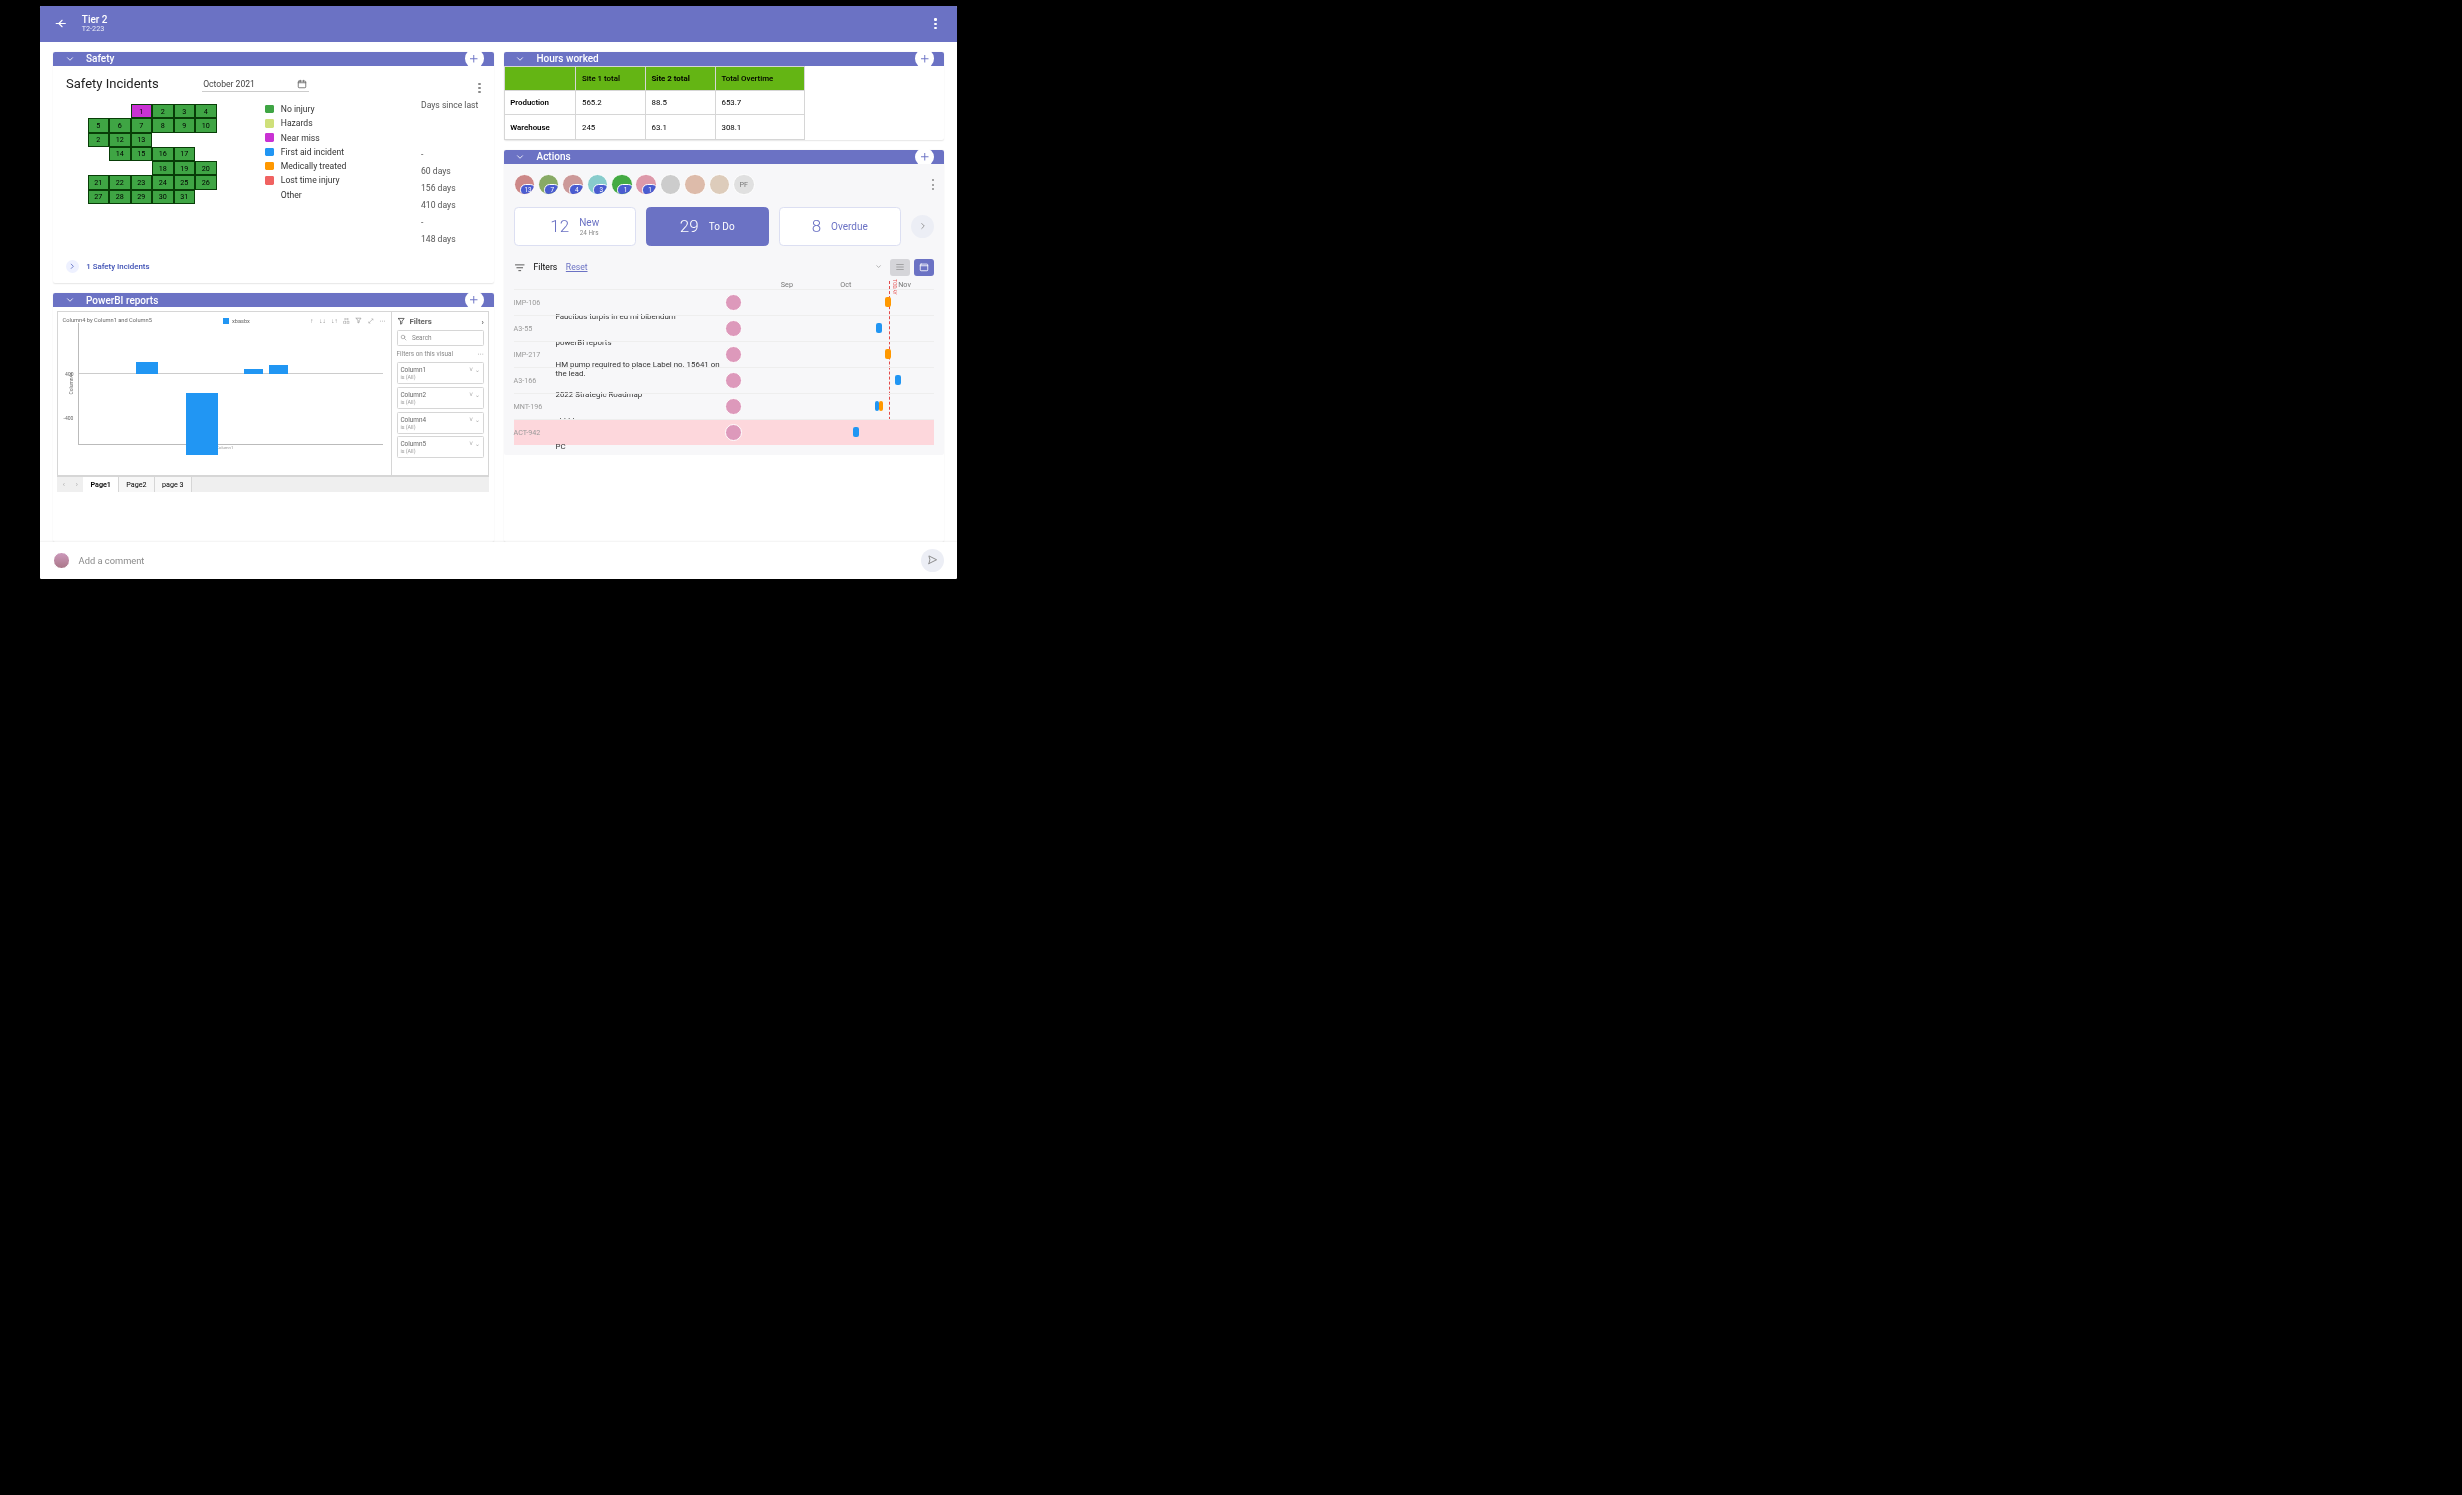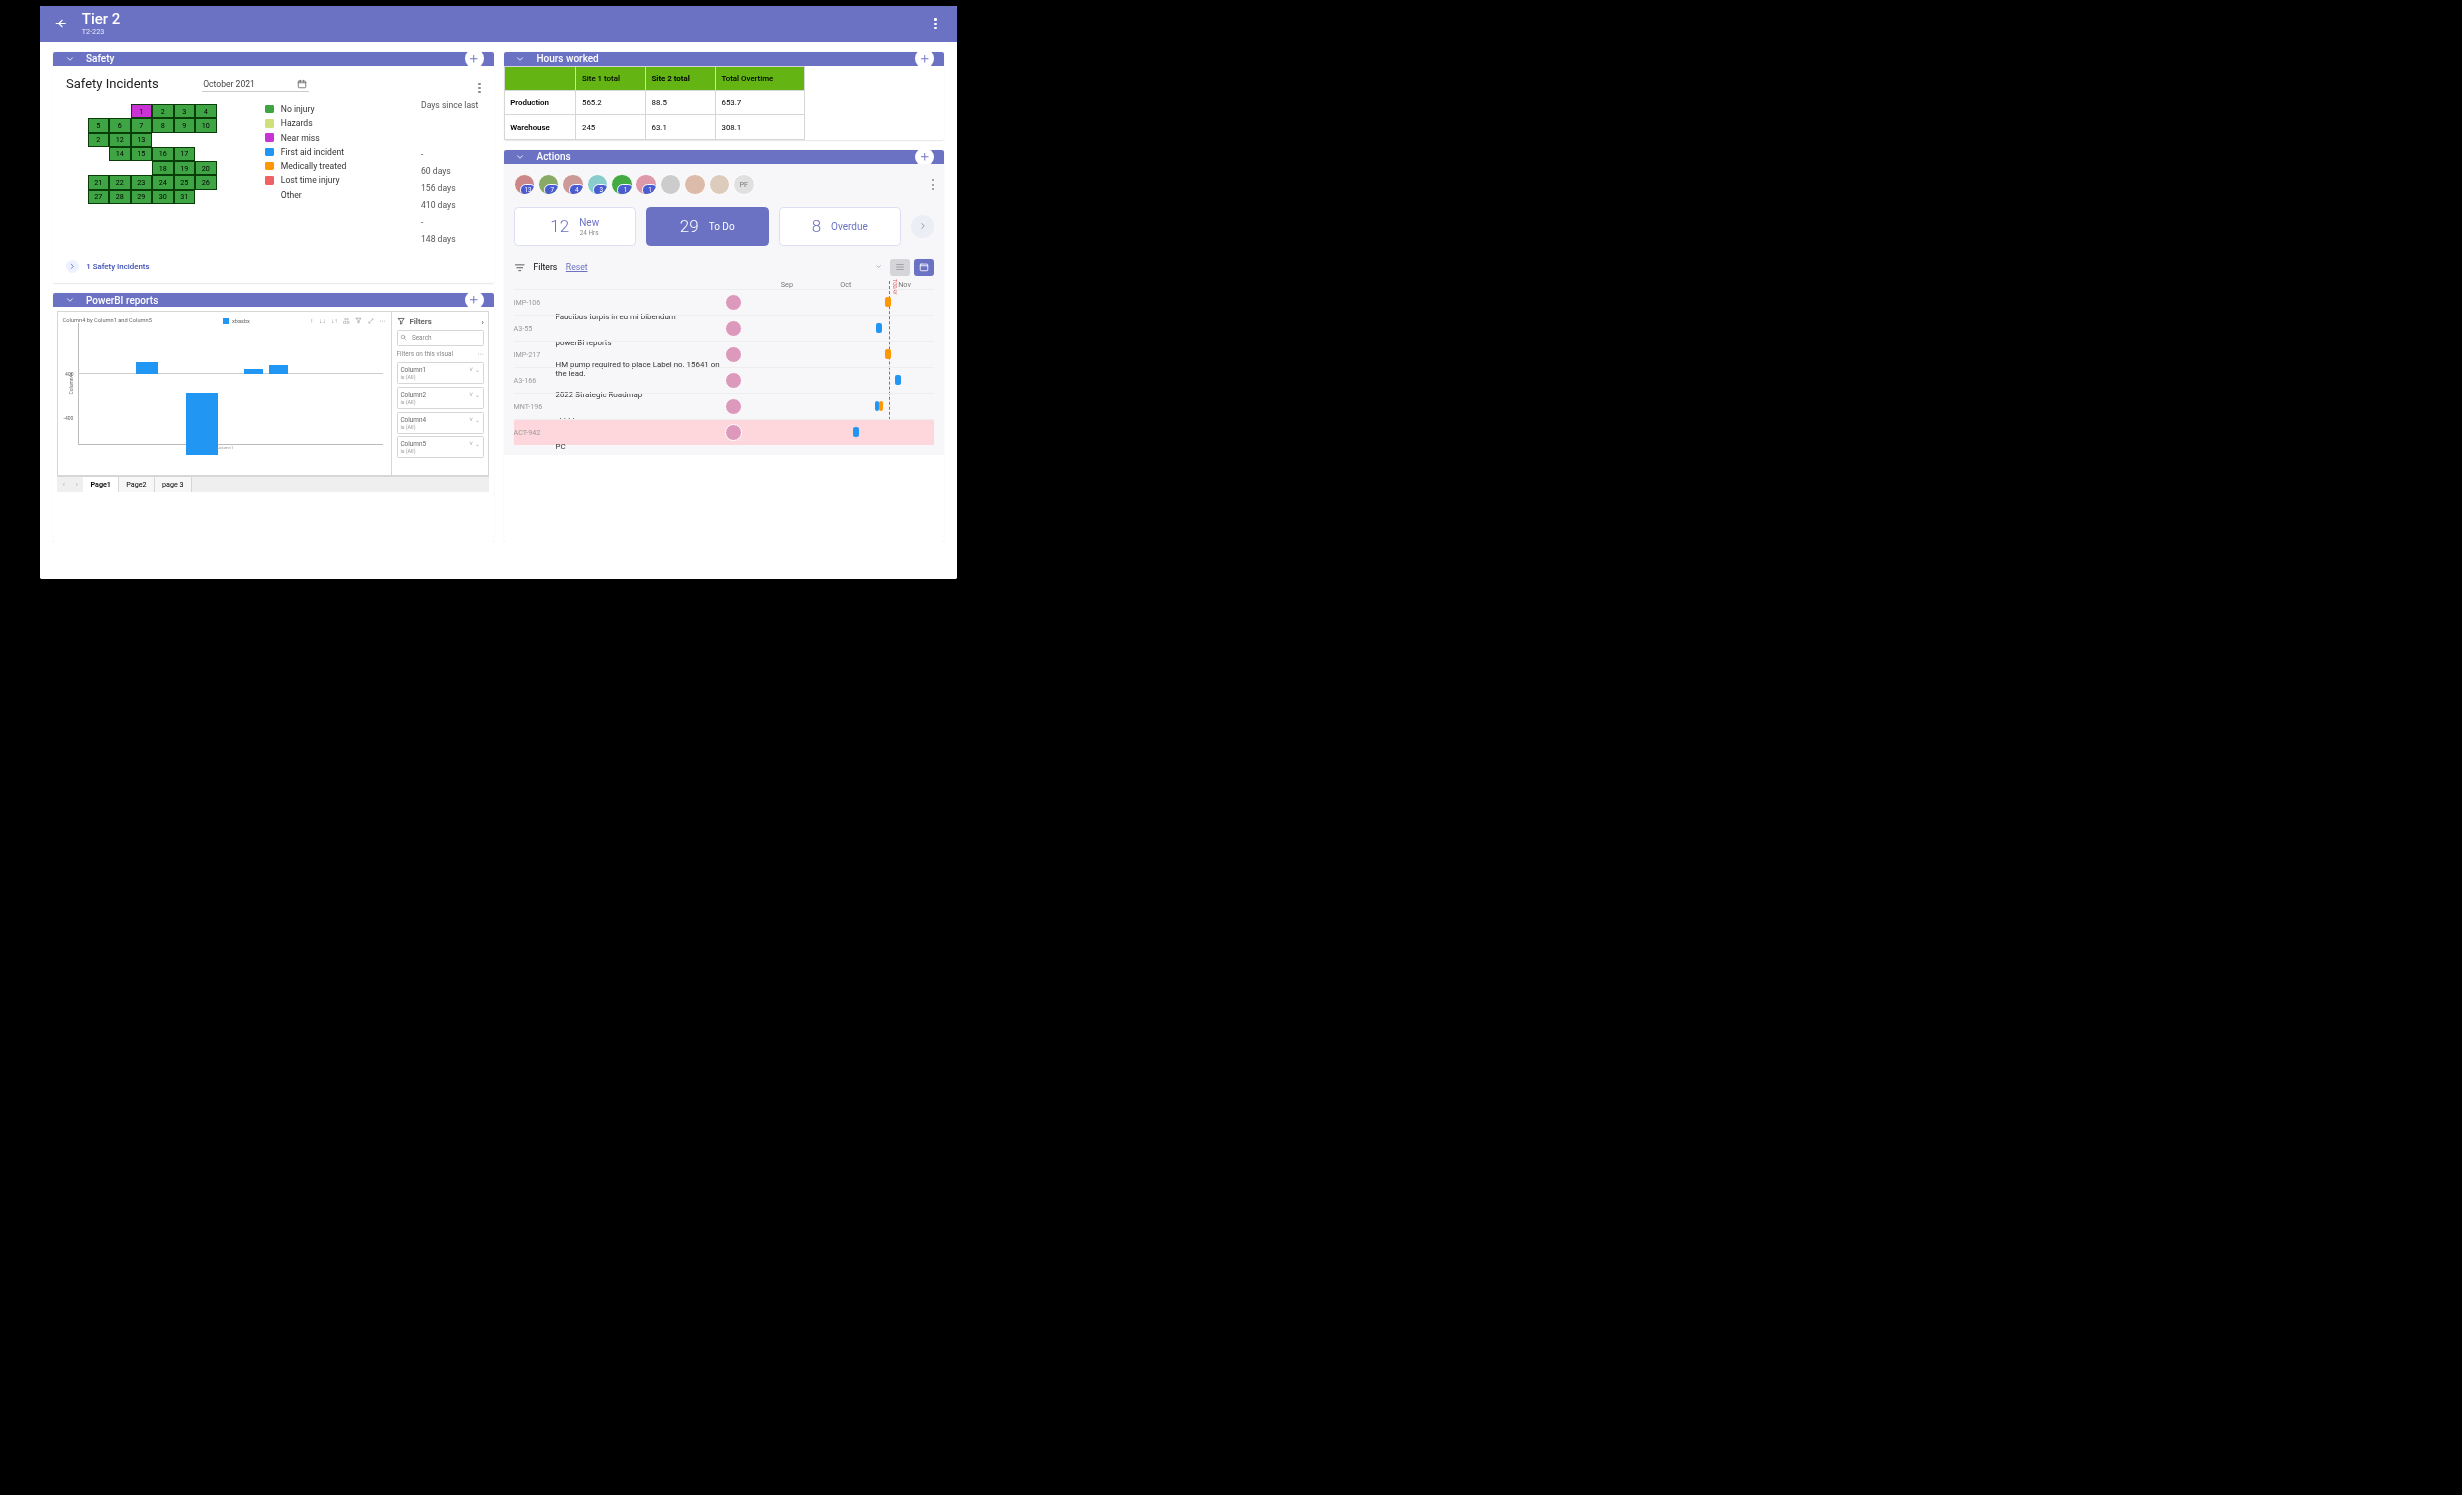--- a/index.html
+++ b/index.html
@@ -28,21 +28,21 @@
   .kb2{left:0;top:163px;width:8.6px;height:8.6px;}
   .kb3{left:0;top:286px;width:33px;height:8.6px;}
   .kb4{left:0;top:299px;width:40px;height:8.6px;}
   .kb5{left:0;top:390px;width:8.6px;height:8.6px;}
 
   
   .header{height:36px;background:var(--purple);color:#fff;display:flex;align-items:center;padding:0 13px;gap:13px;}
   .back{width:15.8px;height:15.8px;display:flex;align-items:center;justify-content:center;cursor:pointer;}
   .back svg{stroke:#fff;}
   .title-block{display:flex;flex-direction:column;line-height:1.1;}
-  .title{font-size:15px;font-weight:500;}
+  .title{font-size:10px;font-weight:500;}
   .subtitle{font-size:7.2px;opacity:.85;}
   .header-spacer{flex:1;}
   .kebab{width:17px;height:17px;display:flex;align-items:center;justify-content:center;cursor:pointer;}
   .kebab-dots{display:flex;flex-direction:column;gap:2.1px;}
   .kebab-dots span{width:2.1px;height:2.1px;border-radius:50%;background:#fff;}
 
   .content{position:absolute;top:36px;left:0;right:0;bottom:37px;padding:10px 13px 0 13px;display:grid;grid-template-columns:1fr 1fr;gap:10px;overflow:hidden;}
   .col{display:flex;flex-direction:column;gap:10px;min-width:0;}
 
   .panel{background:#fff;border-radius:2.1px;box-shadow:var(--shadow);display:flex;flex-direction:column;}
@@ -640,15 +640,24 @@
                       <div class="bar" style="left: 107px; width: 5.7px; background: rgb(33, 150, 243);"></div>
                     </div>
                   </div>
                 </div>
             </div>
           </div>
         </div>
       </div>
     </div>
 
+    <div class="comment-bar">
+      <div class="avatar" style="background:linear-gradient(#c9b,#a78);"></div>
+      <span>Add a comment</span>
+      <div class="send">
+          <svg width="11.5" height="11.5" viewBox="0 0 24 24">
+            <path d="M4 20l16-8L4 4l2 8-2 8z"></path>
+          </svg>
+        </div>
+    </div>
   </div>
 </div>
 
 
 </body></html>

